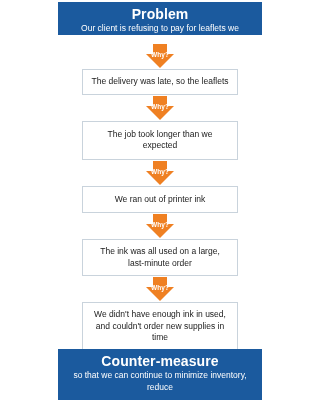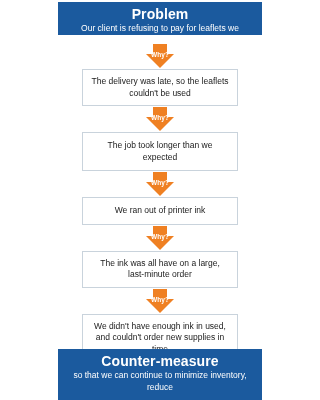--- a/index.html
+++ b/index.html
@@ -137,21 +137,20 @@
   <div class="flow">
 
     <div class="why-arrow">
       <div class="shaft"></div>
       <div class="head"></div>
       <div class="why-label">Why?</div>
     </div>
 
     <div class="cause-box two-line">
       <div>The delivery was late, so the leaflets</div>
-      <div>couldn't be used</div>
     </div>
 
     <div class="why-arrow">
       <div class="shaft"></div>
       <div class="head"></div>
       <div class="why-label">Why?</div>
     </div>
 
     <div class="cause-box">
       <div>The job took longer than we expected</div>
@@ -167,21 +166,21 @@
       <div>We ran out of printer ink</div>
     </div>
 
     <div class="why-arrow">
       <div class="shaft"></div>
       <div class="head"></div>
       <div class="why-label">Why?</div>
     </div>
 
     <div class="cause-box two-line">
-      <div>The ink was all have on a large,</div>
+      <div>The ink was all used on a large,</div>
       <div>last-minute order</div>
     </div>
 
     <div class="why-arrow">
       <div class="shaft"></div>
       <div class="head"></div>
       <div class="why-label">Why?</div>
     </div>
 
     <div class="cause-box two-line">

